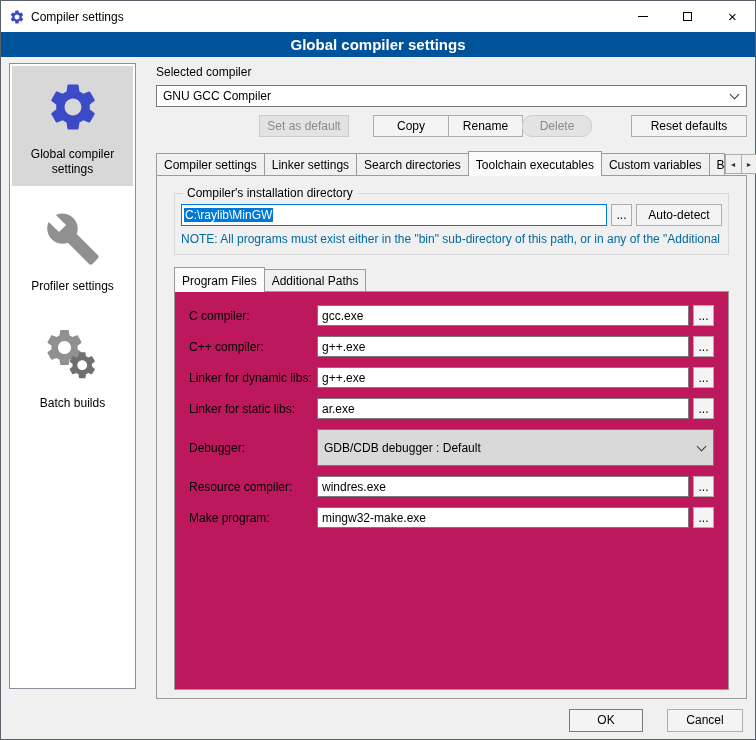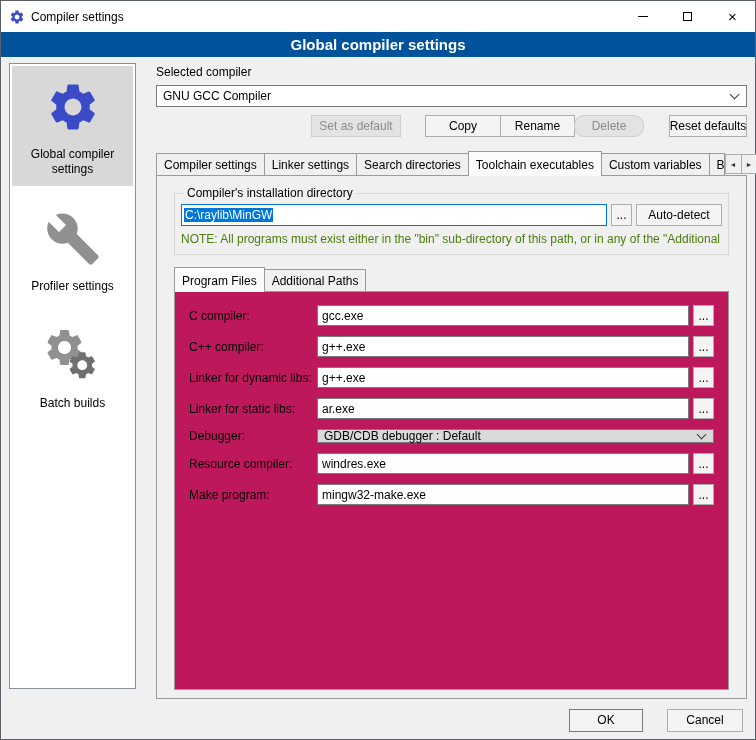--- a/index.html
+++ b/index.html
@@ -77,21 +77,21 @@
   .btn {
     height:22px; border:1px solid #adadad; background:#f4f4f4;
     display:flex; align-items:center; justify-content:center;
     font-size:12px; padding:0 4px; cursor:default; white-space:nowrap;
   }
   .btn.disabled { background:#e3e3e3; border-color:#cdcdcd; color:#8b8b8b; }
   .w-setdef { width:90px; margin-left:auto; }
   .w-copy { width:76px; margin-left:24px; }
   .w-rename { width:75px; margin-left:-1px; }
   .w-delete { width:70px; margin-left:-1px;border-radius:10px; }
-  .w-reset { width:78px; margin-left:25px; }
+  .w-reset { width:116px; margin-left:39px; }
 
   
   .tabbar { display:flex; align-items:flex-end; margin-top:14px; position:relative; z-index:2; }
   .tab {
     height:22px; padding:4px 7px 3px; background:#f0f0f0;
     border:1px solid #9b9b9b; border-bottom:none;
     white-space:nowrap; cursor:default;
   }
   .tab + .tab { margin-left:-1px; }
   .tab.active {
@@ -118,38 +118,38 @@
   fieldset.group { border:1px solid #d8d8d8; margin:0; padding:4px 6px 8px; }
   fieldset.group legend { font-size:12px; padding:0 4px; margin-left:2px; }
   .dir-row { display:flex; gap:4px; align-items:center; }
   .dir-input {
     flex:1; height:22px; border:1px solid #0078d7; background:#fff;
     display:flex; align-items:center; padding:0 2px; overflow:hidden; cursor:text;
   }
   .dir-input .sel { background:#0078d7; color:#fff; padding:0 1px; white-space:nowrap; }
   .browse-btn { width:21px; flex:0 0 auto; }
   .autodetect-btn { width:86px; flex:0 0 auto; }
-  .note { margin-top:6px; color:#4d7c0f; white-space:nowrap; overflow:hidden; }
+  .note { margin-top:6px; color:#0369a1; white-space:nowrap; overflow:hidden; }
 
   
   .inner-tabbar { margin-top:12px; }
   .inner-panel {
     position:relative; z-index:1;
     border:1px solid #9b9b9b; background:#be185d;
     flex:1; min-height:0; padding:13px 14px 8px;
   }
   .frow { display:flex; align-items:center; margin-bottom:10px; }
   .frow .flabel { width:128px; flex:0 0 auto; }
   .frow input[type="text"] {
     flex:1; height:21px; border:1px solid #7a7a7a; background:#fff;
     font-family:"Liberation Sans", sans-serif; font-size:12px;
     padding:0 4px; min-width:0;
   }
   .frow .browse-btn { height:21px; margin-left:4px; }
-  .frow .combo { height:14px; flex:1; }
+  .frow .combo { height:37px; flex:1; }
 
   
   .footer {
     flex:0 0 auto; height:38px;
     display:flex; align-items:center; justify-content:flex-end;
     gap:24px; padding:0 12px;
   }
   .footer .btn { width:74px; height:23px; }
   .footer .btn.default { border-color:#7a7a7a; }
   .footer .btn.cancel { width:76px; }

